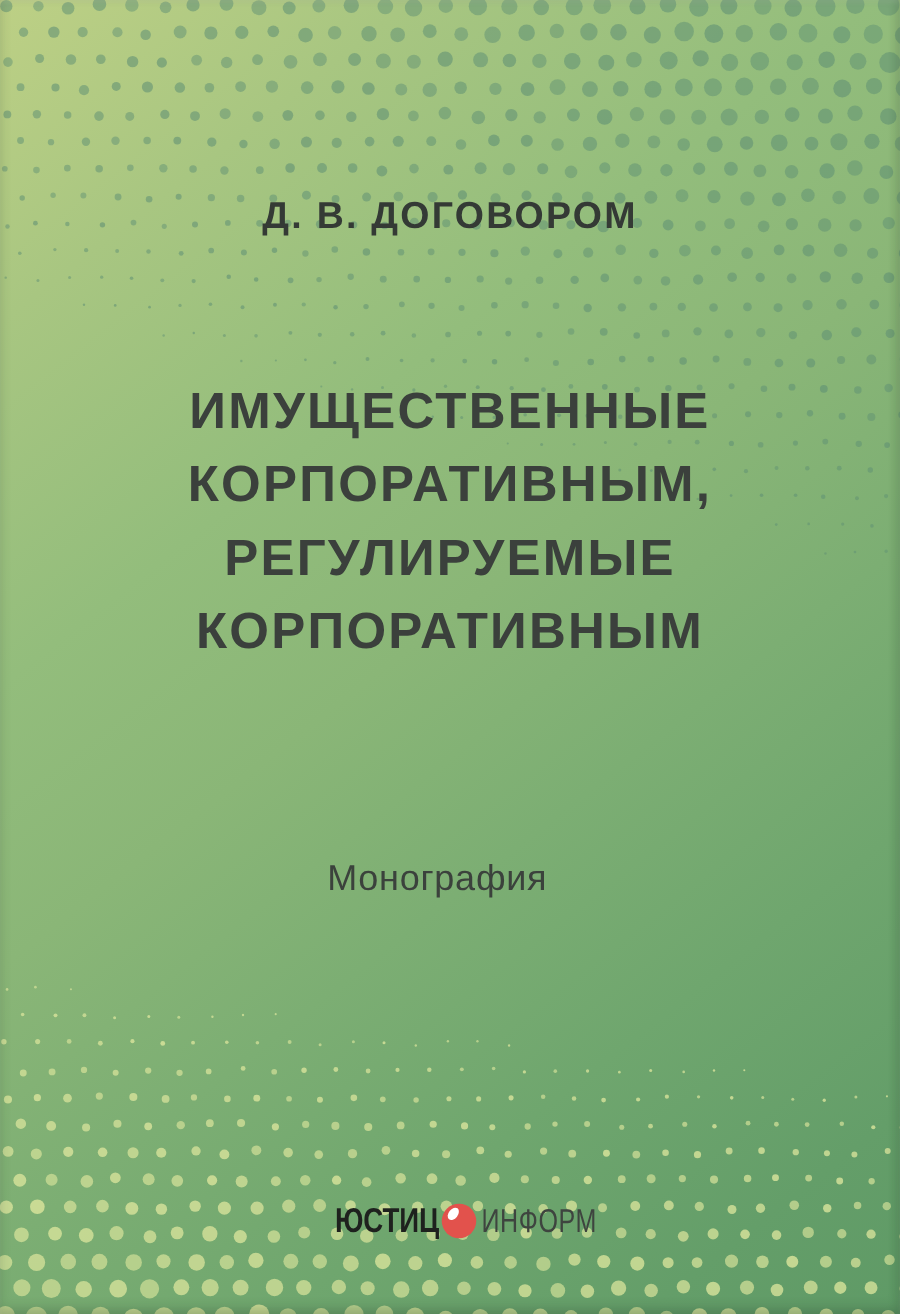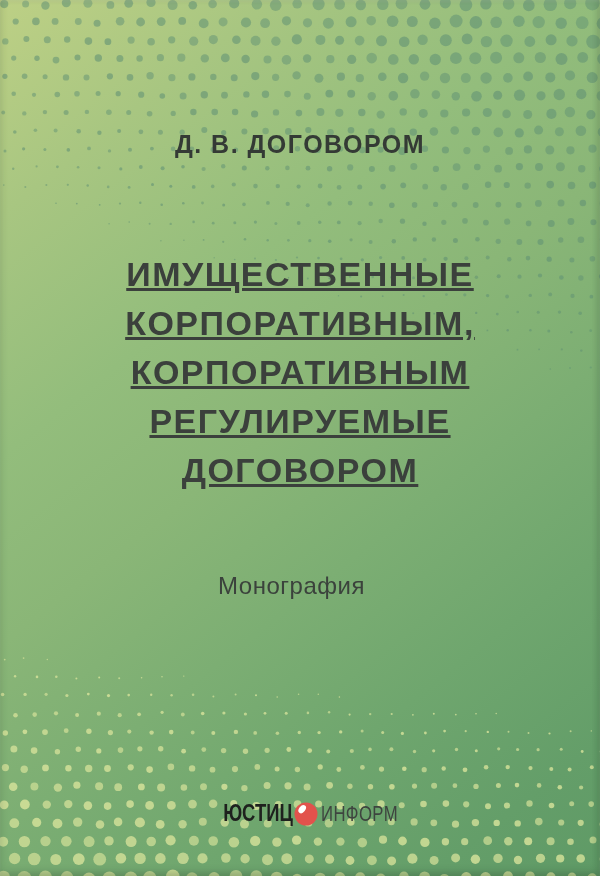--- a/index.html
+++ b/index.html
@@ -45,21 +45,21 @@
   .title {
     position: absolute;
     top: 250px; left: 30px; right: 30px;
     text-align: center;
     font-size: 34px;
     font-weight: bold;
     letter-spacing: 1.5px;
     color: #3b403c;
     line-height: 49px;
   }
-  .title .line { display: block; text-decoration: underline; }
+  .title .line { display: block; }
   .subtitle {
     position: absolute;
     top: 572px; left: 0; right: 17px;
     text-align: center;
     font-size: 24px;
     font-weight: normal;
     letter-spacing: 0.5px;
     color: #3b423c;
   }
   .publisher {
@@ -882,23 +882,22 @@
       <circle cx="550.9" cy="876.9" r="4.6" fill="#d8e39b" fill-opacity="0.81"></circle>
       <circle cx="572.0" cy="876.8" r="4.2" fill="#d8e39b" fill-opacity="0.73"></circle>
       <circle cx="592.2" cy="878.1" r="4.8" fill="#d8e39b" fill-opacity="0.68"></circle>
     </svg>
 
   <div class="author">Д. В. ДОГОВОРОМ</div>
 
   <div class="title">
     <span class="line">ИМУЩЕСТВЕННЫЕ</span>
     <span class="line">КОРПОРАТИВНЫМ,</span>
+    <span class="line">РЕГУЛИРУЕМЫЕ</span>
     <span class="line">КОРПОРАТИВНЫМ</span>
-    <span class="line">РЕГУЛИРУЕМЫЕ</span>
-    <span class="line">ДОГОВОРОМ</span>
   </div>
 
   <div class="subtitle">Монография</div>
 
   <div class="publisher">
     <span class="pub-left">ЮСТИЦ</span>
     <svg class="pub-dot" viewBox="0 0 24 24" xmlns="http://www.w3.org/2000/svg">
       <circle cx="12" cy="12" r="11.5" fill="#e2524c"></circle>
       <ellipse cx="8.2" cy="7.2" rx="3.1" ry="4.6" fill="#ffffff" transform="rotate(38 8.2 7.2)"></ellipse>
     </svg>

